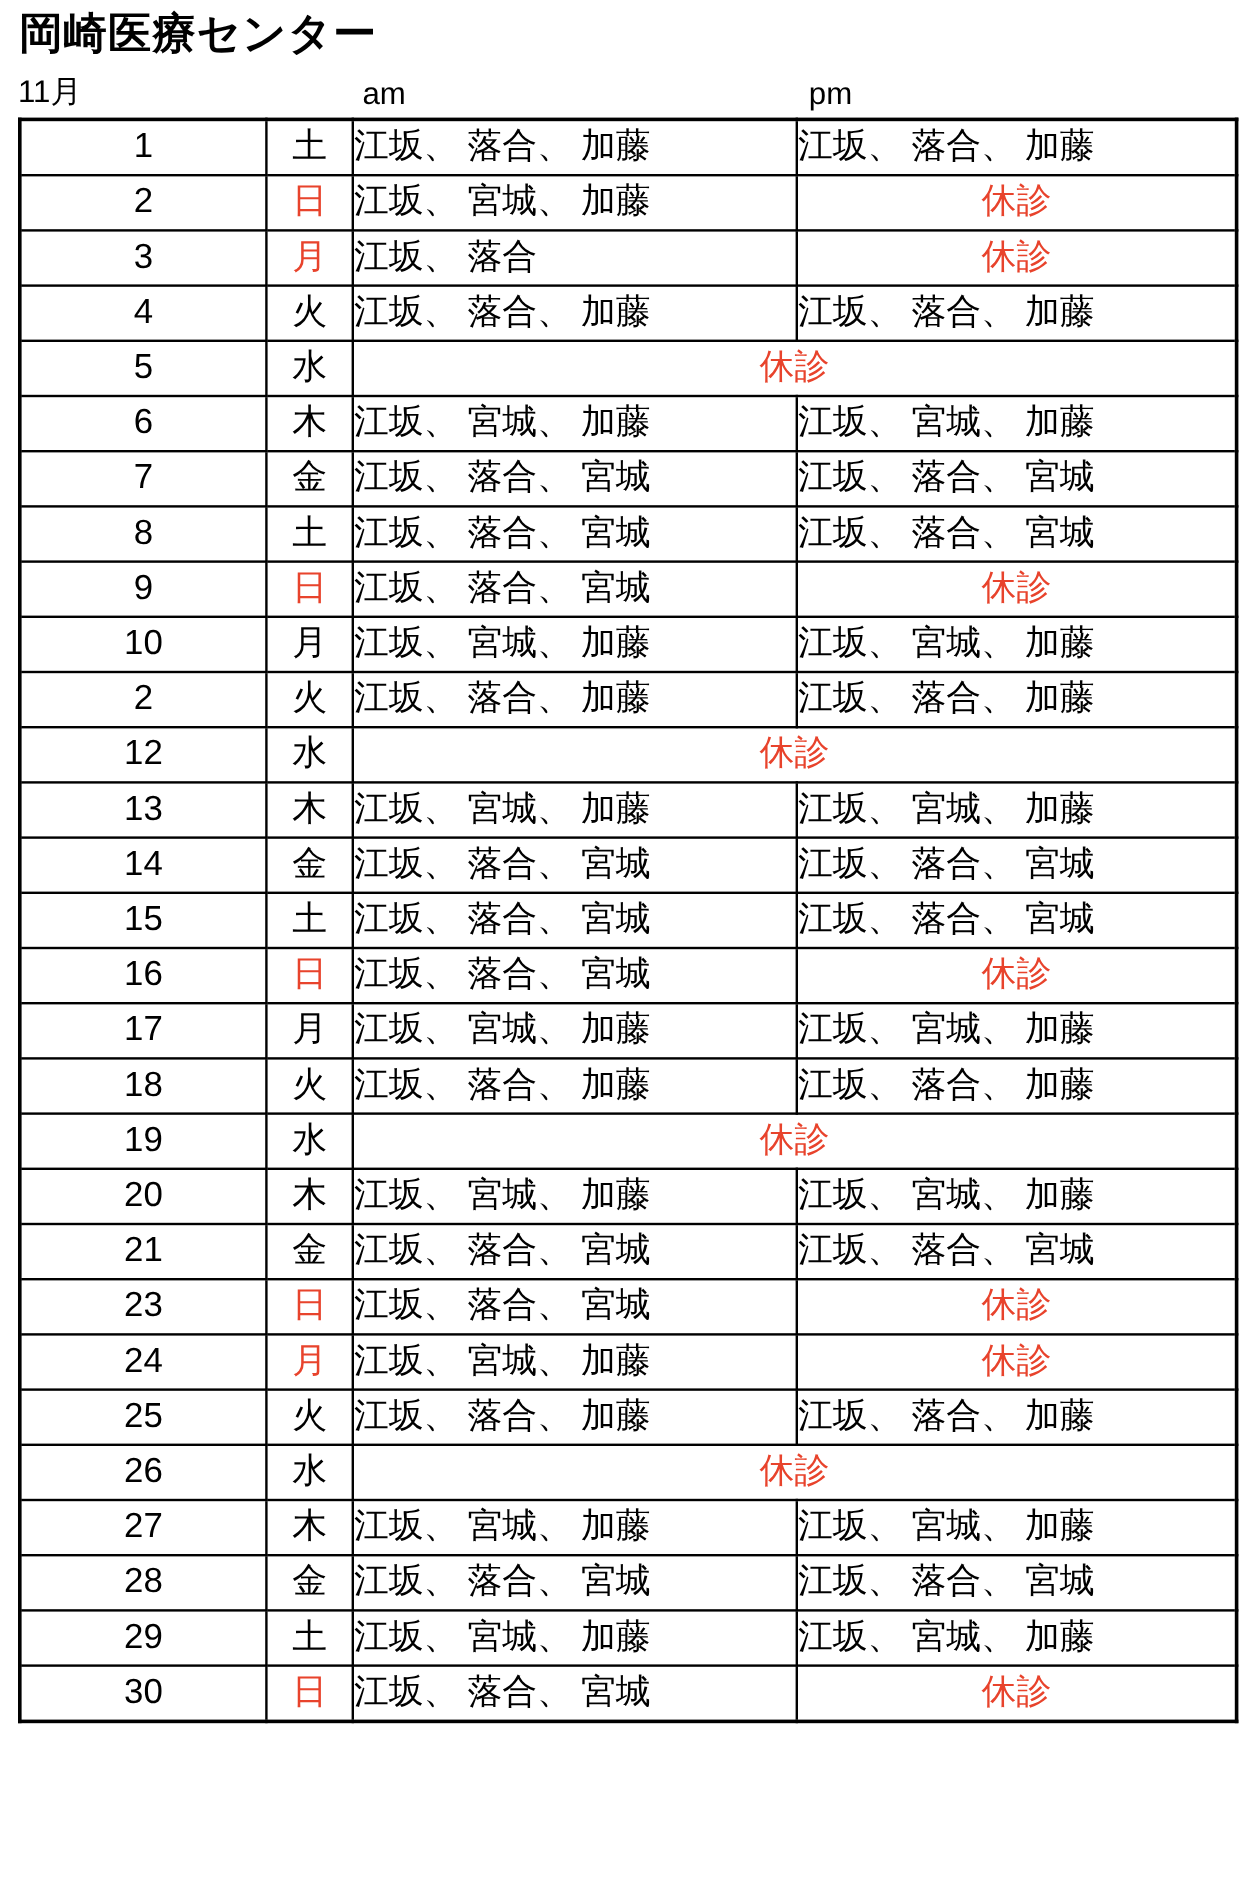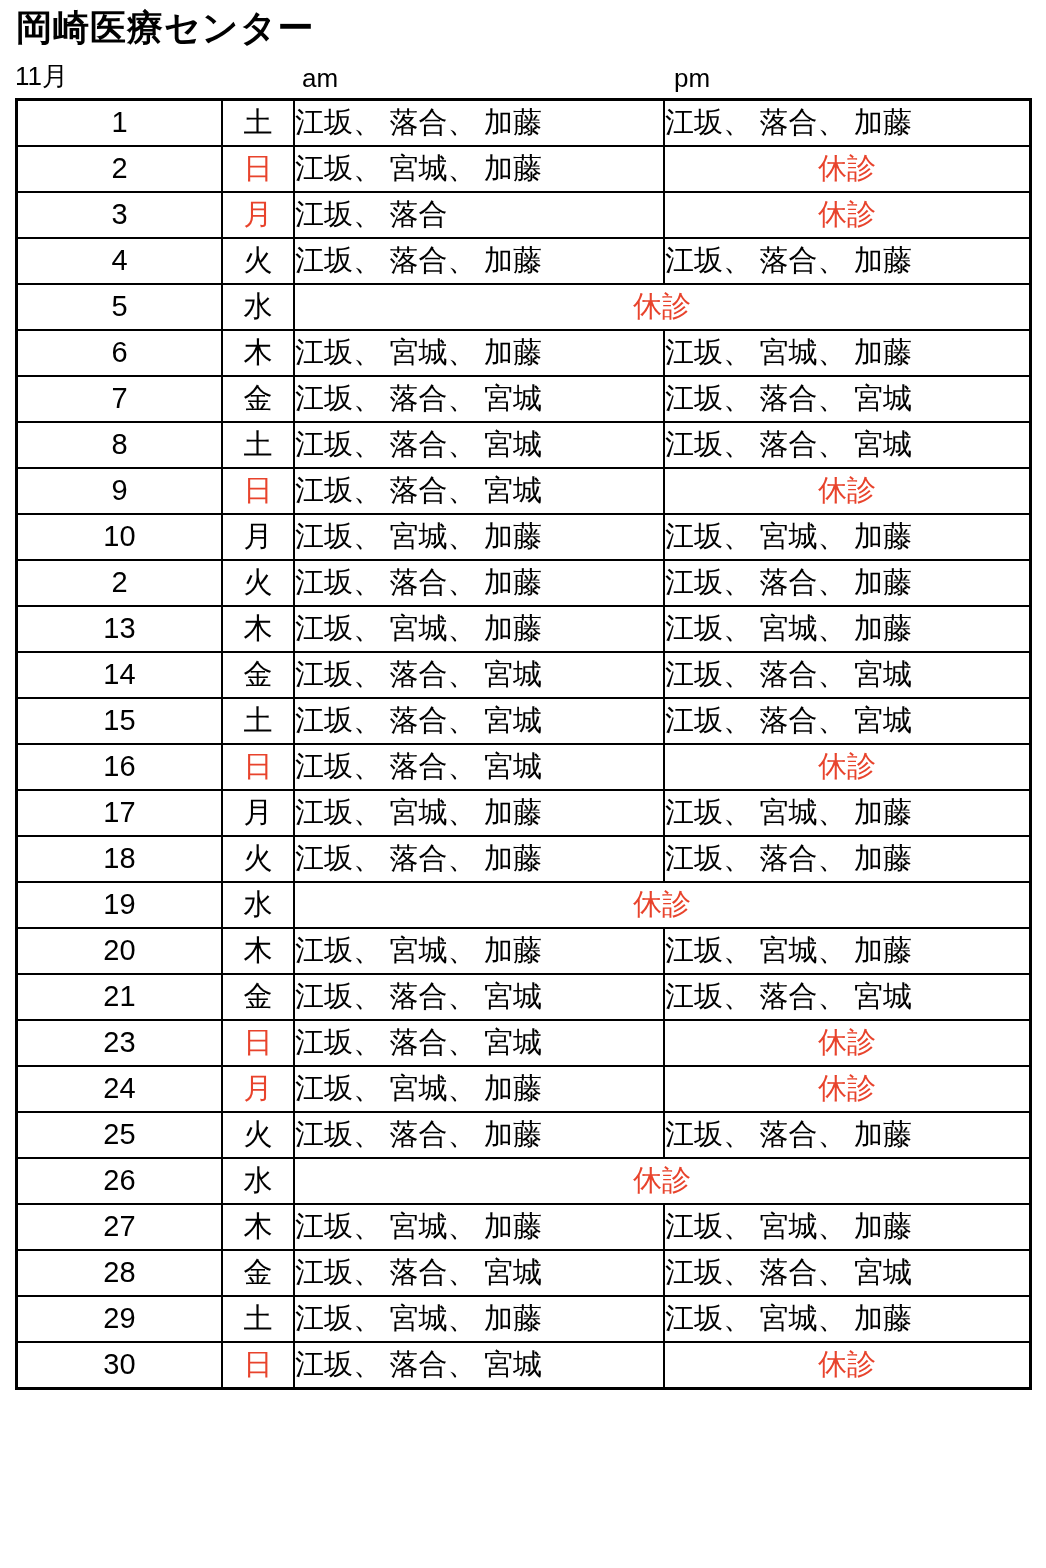--- a/index.html
+++ b/index.html
@@ -138,20 +138,25 @@
         <td class="am-cell">江坂、<span class="cjk-gap"></span>宮城、<span class="cjk-gap"></span>加藤</td>
         <td class="pm-cell">江坂、<span class="cjk-gap"></span>宮城、<span class="cjk-gap"></span>加藤</td>
       </tr>
       <tr>
         <td class="day-cell">2</td>
         <td class="wd-cell">火</td>
         <td class="am-cell">江坂、<span class="cjk-gap"></span>落合、<span class="cjk-gap"></span>加藤</td>
         <td class="pm-cell">江坂、<span class="cjk-gap"></span>落合、<span class="cjk-gap"></span>加藤</td>
       </tr>
       <tr>
+        <td class="day-cell">12</td>
+        <td class="wd-cell">水</td>
+        <td class="am-cell closed-cell" colspan="2">休診</td>
+      </tr>
+      <tr>
         <td class="day-cell">13</td>
         <td class="wd-cell">木</td>
         <td class="am-cell">江坂、<span class="cjk-gap"></span>宮城、<span class="cjk-gap"></span>加藤</td>
         <td class="pm-cell">江坂、<span class="cjk-gap"></span>宮城、<span class="cjk-gap"></span>加藤</td>
       </tr>
       <tr>
         <td class="day-cell">14</td>
         <td class="wd-cell">金</td>
         <td class="am-cell">江坂、<span class="cjk-gap"></span>落合、<span class="cjk-gap"></span>宮城</td>
         <td class="pm-cell">江坂、<span class="cjk-gap"></span>落合、<span class="cjk-gap"></span>宮城</td>

